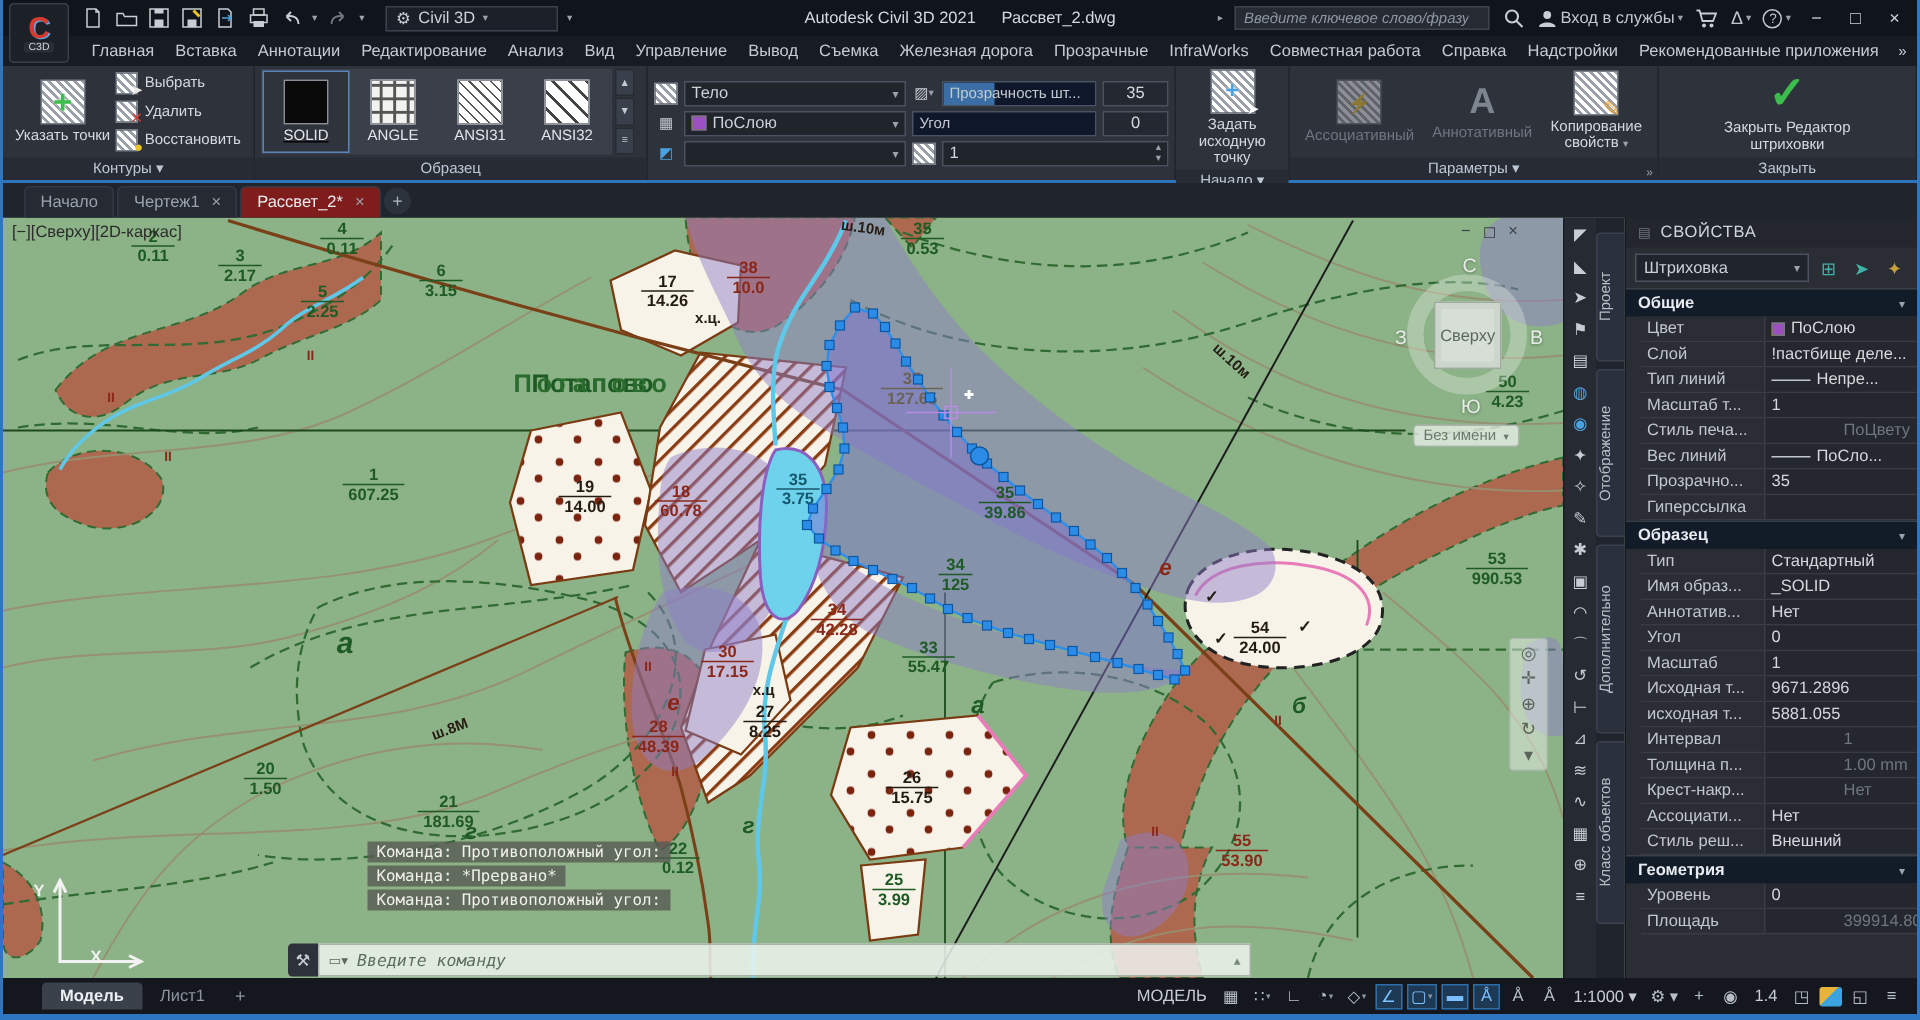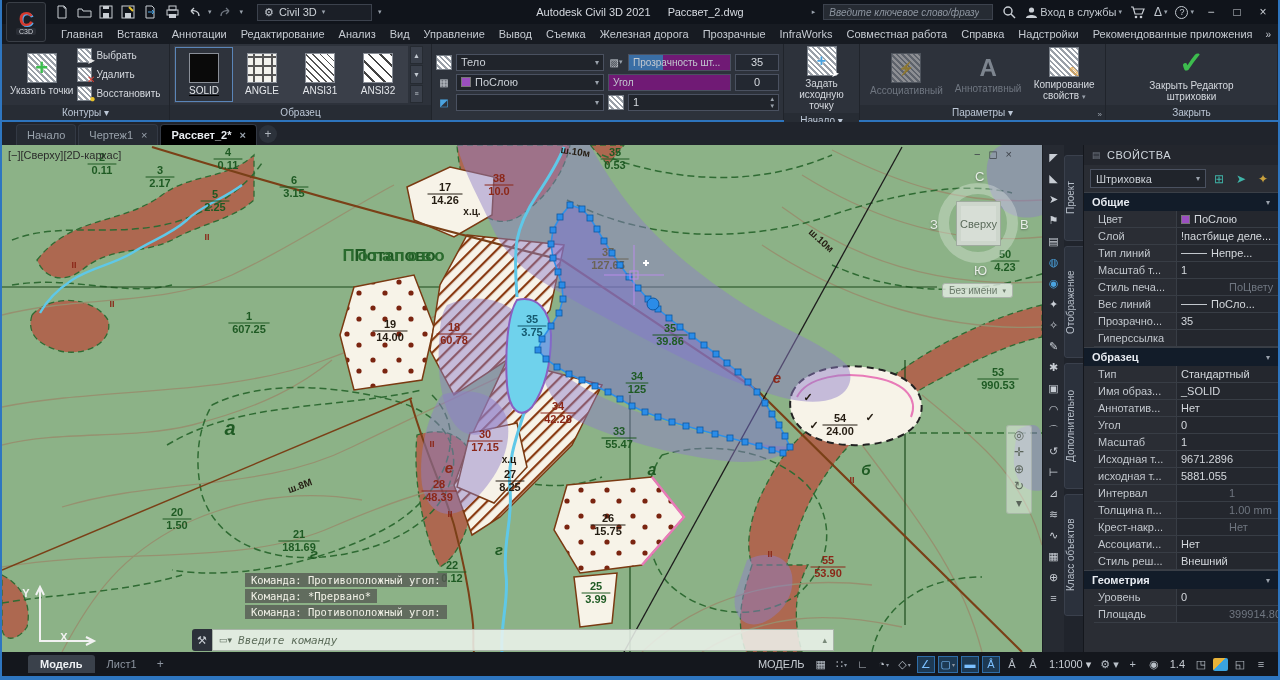--- a/index.html
+++ b/index.html
@@ -55,57 +55,57 @@
   .gsw.ansi32{background-image:repeating-linear-gradient(45deg,#fff 0 6px,#444 6px 8px);}
   .gcap{font-size:10px;color:#e3e6ea;}
   .gscroll{width:13px;display:flex;flex-direction:column;gap:1px;margin-left:2px;}
   .gscroll div{flex:1;background:#3a404b;color:#c3c9d1;font-size:7px;display:flex;align-items:center;justify-content:center;border:1px solid #262b32;}
   .propsgrid{display:flex;flex-direction:column;gap:2px;justify-content:center;}
   .prow{display:flex;align-items:center;gap:4px;height:18px;}
   .pico{width:16px;height:15px;display:inline-flex;align-items:center;justify-content:center;font-size:10px;color:#c8cdd4;}
   .pselect{width:148px;height:17px;background:#20242b;border:1px solid #4a5160;color:#ccd1d7;font-size:11px;display:flex;align-items:center;padding:0 4px;}
   .pselect .arr{margin-left:auto;font-size:8px;color:#9aa2ac;}
   .swpurple{width:10px;height:10px;background:#9b4fc0;border:1px solid #777;margin-right:4px;}
-  .slider{height:17px;border:1px solid #4a5160;background:#701a75;color:#c3c9d0;font-size:10px;display:flex;align-items:center;padding:0 4px;position:relative;overflow:hidden;white-space:nowrap;}
+  .slider{height:17px;border:1px solid #4a5160;background:#0f172a;color:#c3c9d0;font-size:10px;display:flex;align-items:center;padding:0 4px;position:relative;overflow:hidden;white-space:nowrap;}
   .slider.part::before{content:"";position:absolute;left:0;top:0;bottom:0;width:34%;background:#3a6ea5;}
   .slider span{position:relative;}
   .valbox{width:44px;height:17px;background:#232831;border:1px solid #4a5160;color:#d5d9df;font-size:11px;display:flex;align-items:center;justify-content:center;}
   .spin{width:160px;height:17px;background:#20242b;border:1px solid #4a5160;color:#d5d9df;font-size:11px;display:flex;align-items:center;padding:0 4px;}
   .spin .ud{margin-left:auto;font-size:7px;color:#9aa2ac;line-height:7px;}
   .dimtxt{color:#6f7680 !important;padding-left:48px;}
   .abtn{display:flex;flex-direction:column;align-items:center;justify-content:center;gap:2px;padding:0 6px;}
   .abtn .cap{font-size:10px;text-align:center;line-height:11px;color:#d5d9df;}
   .abtn.dis .cap{color:#6f7680;}
   .bolt{position:absolute;inset:0;display:flex;align-items:center;justify-content:center;color:#8d95a0;font-size:13px;}
   .bigA{font-size:24px;color:#7d858f;font-weight:bold;line-height:26px;}
   .checkmark{font-size:30px;color:#3dbd4e;line-height:30px;font-weight:bold;}
   .pmore{position:absolute;right:3px;bottom:1px;font-size:8px;color:#9aa2ac;}
   
   .filetabs{height:23px;background:#20242c;display:flex;align-items:flex-end;padding-left:14px;gap:2px;position:relative;z-index:20;}
   .ftab{height:21px;display:flex;align-items:center;gap:8px;padding:0 10px;background:#262b33;border-radius:4px 4px 0 0;border:1px solid #333944;border-bottom:none;font-size:11px;color:#9aa3ad;}
-  .ftab.active{background:#000000;color:#e8ecf0;font-weight:bold;}
+  .ftab.active{background:#7f1d1d;color:#e8ecf0;}
   .ftab .x{font-size:11px;color:#9aa3ad;}
   .fplus{width:18px;height:18px;border-radius:50%;background:#2c323b;color:#aeb5bd;display:flex;align-items:center;justify-content:center;font-size:12px;margin-bottom:2px;}
   
   .main{flex:1;display:flex;position:relative;}
   .canvas{position:relative;width:1085px;height:507px;background:#8cb287;overflow:hidden;}
   .vp-label{position:absolute;left:6px;top:4px;font-size:11px;color:#2b2b2b;z-index:5;}
   .win-ctrls{position:absolute;left:972px;top:3px;z-index:5;display:flex;gap:8px;color:#3c4148;font-size:11px;}
   .viewcube{position:absolute;left:928px;top:26px;width:98px;height:110px;z-index:5;}
   .vcring{position:absolute;left:8px;top:12px;width:80px;height:80px;border-radius:50%;border:11px solid rgba(240,245,240,0.32);}
   .vcface{position:absolute;left:26px;top:30px;width:45px;height:45px;background:#d7ded6;border:1px solid #9fab9f;box-shadow:inset 0 0 0 4px #cdd6cc;color:#5a6a5a;font-size:11px;display:flex;align-items:center;justify-content:center;}
   .vcl{position:absolute;color:rgba(250,252,250,0.85);font-size:13px;text-shadow:0 1px 2px rgba(60,70,60,0.6);}
   .noname{position:absolute;left:940px;top:138px;z-index:5;background:rgba(236,242,236,0.75);border:1px solid #aab4aa;border-radius:3px;font-size:10px;color:#6a7a6a;padding:1px 6px;display:flex;gap:5px;align-items:center;}
   .navbar{position:absolute;left:1004px;top:280px;width:26px;z-index:5;background:rgba(245,248,245,0.45);border:1px solid rgba(150,160,150,0.5);border-radius:3px;display:flex;flex-direction:column;align-items:center;padding:3px 0;gap:4px;}
   .navbar span{color:#5a645a;font-size:12px;line-height:13px;}
   .toolstrip{position:absolute;left:1040px;top:0;width:22px;height:507px;background:#262a32;z-index:6;display:flex;flex-direction:column;align-items:center;padding-top:2px;gap:1px;border-left:1px solid #1a1d23;}
   .toolstrip span{font-size:11px;line-height:20px;height:20px;}
   .vtabs{position:absolute;left:1062px;top:0;width:23px;height:507px;z-index:6;display:flex;flex-direction:column;gap:5px;padding-top:10px;background:#20242c;}
   .vtab{writing-mode:vertical-rl;transform:rotate(180deg);background:#2b313c;border:1px solid #3a404c;border-radius:0 3px 3px 0;color:#b6bec8;font-size:10px;text-align:center;padding:10px 0;flex:0 0 auto;}
-  .history{position:absolute;left:243px;top:428px;z-index:7;display:flex;flex-direction:column;gap:2px;align-items:flex-start;}
+  .history{position:absolute;left:243px;top:416px;z-index:7;display:flex;flex-direction:column;gap:2px;align-items:flex-start;}
   .hline{background:rgba(86,90,84,0.80);color:#f2f2e8;font-family:"DejaVu Sans Mono",monospace;font-size:10.5px;padding:1px 6px;white-space:nowrap;}
   .cmdrow{position:absolute;left:190px;top:484px;z-index:7;display:flex;align-items:center;height:22px;}
   .cmdgrip{width:20px;height:22px;background:#2c313a;border-radius:3px 0 0 3px;color:#c9ced4;font-size:11px;display:flex;align-items:center;justify-content:center;}
   .cmdbar{width:622px;height:22px;background:rgba(238,244,238,0.85);border:1px solid #a8b4a8;display:flex;align-items:center;gap:6px;padding:0 6px;}
   .cmdicon{font-size:9px;color:#5a6a5a;}
   .cmdtext{font-family:"DejaVu Sans Mono",monospace;font-size:11px;font-style:italic;color:#5d6d5b;}
   .cmdcaret{margin-left:auto;color:#7a8a7a;font-size:9px;}
   
   .palette{width:195px;height:507px;background:#2a2d34;border-left:1px solid #14171d;display:flex;flex-direction:column;font-size:11px;}
   .palhead{height:20px;display:flex;align-items:center;gap:6px;color:#cfd6dd;padding:0 8px;background:#23262d;font-size:11px;letter-spacing:0.5px;}

